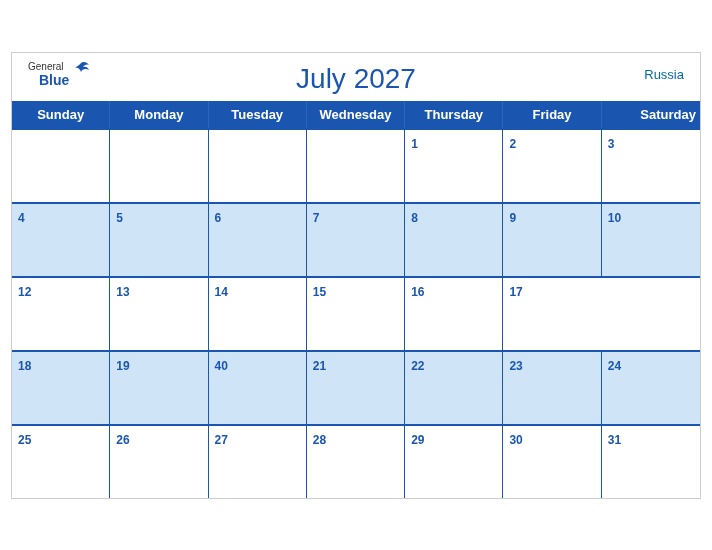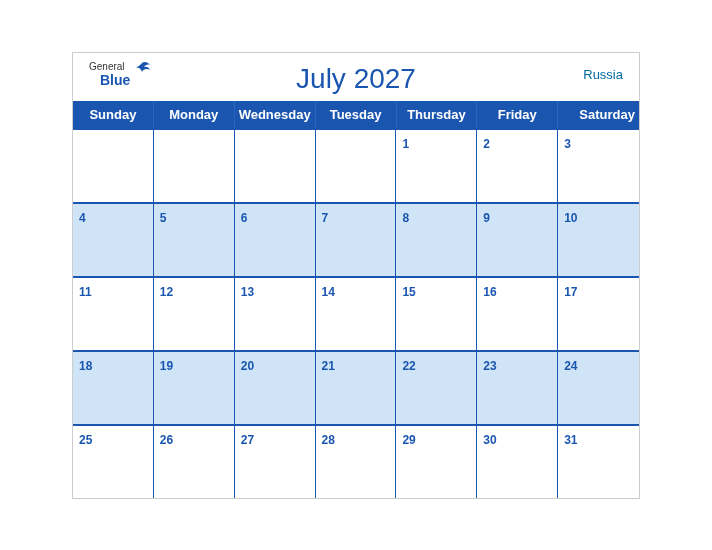--- a/index.html
+++ b/index.html
@@ -6,21 +6,21 @@
     body {
       font-family: Arial, sans-serif;
       background: #fff;
       width: 712px;
       height: 550px;
       display: flex;
       align-items: center;
       justify-content: center;
     }
     .calendar-wrapper {
-      width: 568px;
+      width: 690px;
       background: #fff;
       border: 1px solid #ccc;
     }
     .calendar-header {
       display: flex;
       align-items: center;
       justify-content: center;
       padding: 10px 16px 6px;
       position: relative;
     }
@@ -105,22 +105,22 @@
         </svg>
       </div>
     </div>
     <h1 class="calendar-title">July 2027</h1>
     <span class="country-label">Russia</span>
   </div>
 
   <div class="day-headers">
     <div class="day-header">Sunday</div>
     <div class="day-header">Monday</div>
+    <div class="day-header">Tuesday</div>
     <div class="day-header">Wednesday</div>
-    <div class="day-header">Tuesday</div>
     <div class="day-header">Thursday</div>
     <div class="day-header">Friday</div>
     <div class="day-header">Saturday</div>
   </div>
 
   <div class="weeks-container">
 
     <div class="week-grid">
       <div class="cell"><span class="cell-date"></span></div>
       <div class="cell"><span class="cell-date"></span></div>
@@ -135,33 +135,32 @@
       <div class="cell blue-bg"><span class="cell-date">4</span></div>
       <div class="cell blue-bg"><span class="cell-date">5</span></div>
       <div class="cell blue-bg"><span class="cell-date">6</span></div>
       <div class="cell blue-bg"><span class="cell-date">7</span></div>
       <div class="cell blue-bg"><span class="cell-date">8</span></div>
       <div class="cell blue-bg"><span class="cell-date">9</span></div>
       <div class="cell blue-bg"><span class="cell-date">10</span></div>
     </div>
 
     <div class="week-grid top-border">
-      <div class="cell"><span class="cell-date">11</span></div>
       <div class="cell"><span class="cell-date">12</span></div>
       <div class="cell"><span class="cell-date">13</span></div>
       <div class="cell"><span class="cell-date">14</span></div>
       <div class="cell"><span class="cell-date">15</span></div>
       <div class="cell"><span class="cell-date">16</span></div>
       <div class="cell"><span class="cell-date">17</span></div>
     </div>
 
     <div class="week-grid top-border">
       <div class="cell blue-bg"><span class="cell-date">18</span></div>
       <div class="cell blue-bg"><span class="cell-date">19</span></div>
-      <div class="cell blue-bg"><span class="cell-date">20</span></div>
+      <div class="cell blue-bg"><span class="cell-date">40</span></div>
       <div class="cell blue-bg"><span class="cell-date">21</span></div>
       <div class="cell blue-bg"><span class="cell-date">22</span></div>
       <div class="cell blue-bg"><span class="cell-date">23</span></div>
       <div class="cell blue-bg"><span class="cell-date">24</span></div>
     </div>
 
     <div class="week-grid top-border">
       <div class="cell"><span class="cell-date">25</span></div>
       <div class="cell"><span class="cell-date">26</span></div>
       <div class="cell"><span class="cell-date">27</span></div>

